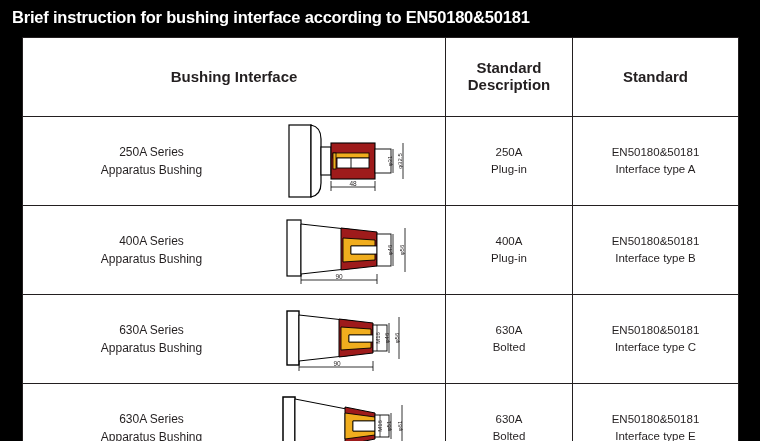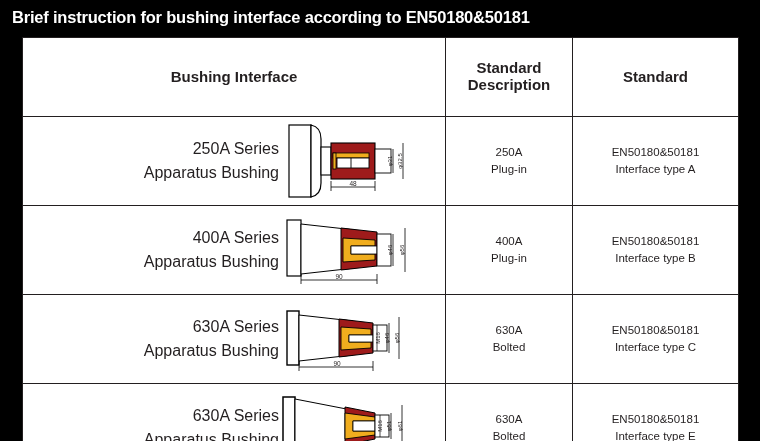--- a/index.html
+++ b/index.html
@@ -73,22 +73,22 @@
   .col-standard   { width: 166px; }
   .name-cell {
     display: flex;
     flex-direction: row;
     align-items: center;
     justify-content: flex-start;
     height: 100%;
   }
   .series-label {
     width: 255px;
-    text-align: right;
-    font-size: 16px;
+    text-align: center;
+    font-size: 12px;
     line-height: 1.5;
     color: #231f20;
     flex: none;
   }
   .drawing-wrap {
     flex: 1;
     display: flex;
     align-items: center;
     justify-content: flex-start;
     height: 100%;

